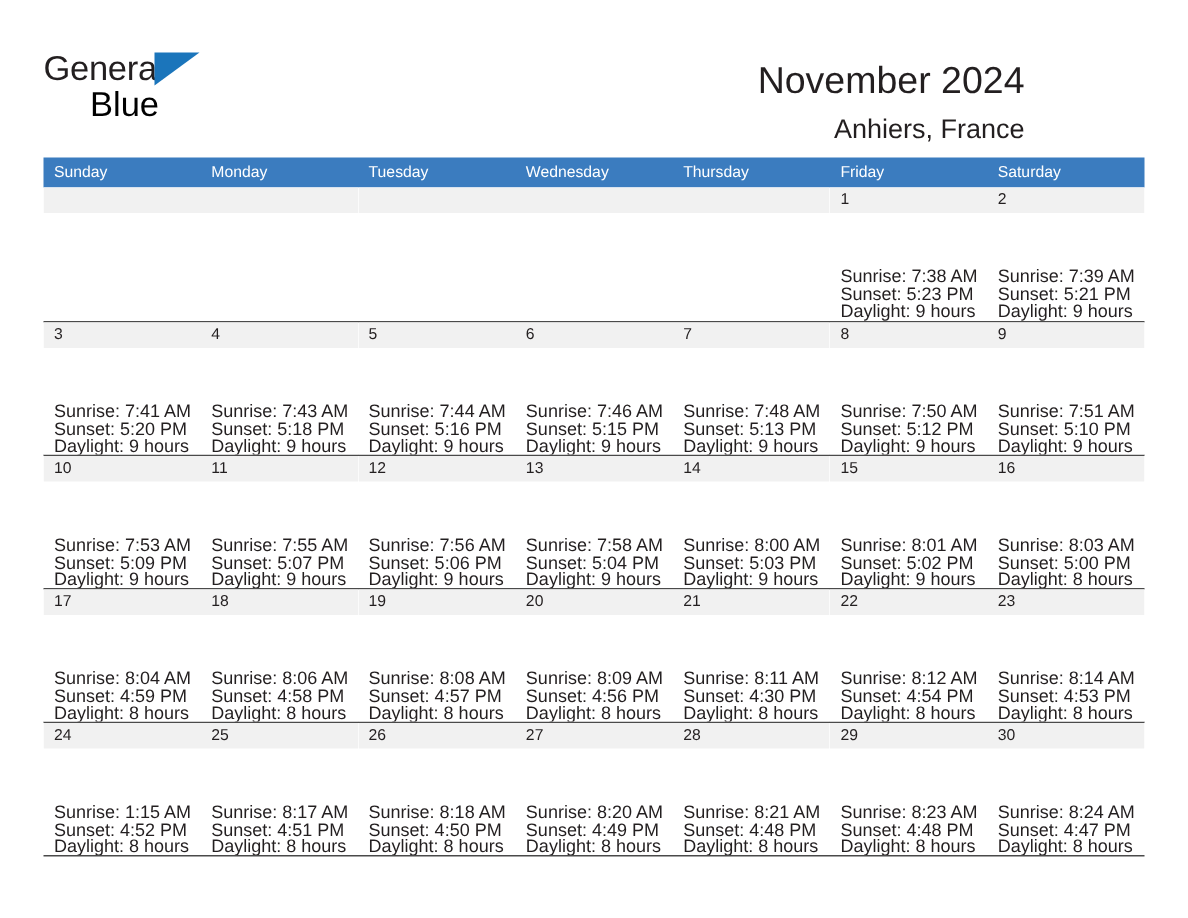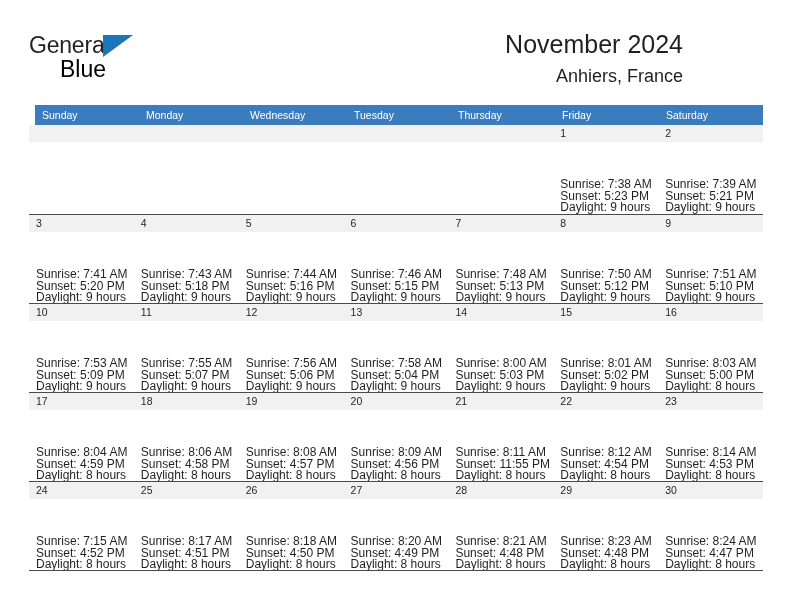--- a/index.html
+++ b/index.html
@@ -58,21 +58,21 @@
     font-size: 23px;
     color: #000000;
     line-height: 24px;
     margin-left: 31px;
     margin-top: -1px;
   }
 
   .title-block {
     position: absolute;
     right: 0;
-    top: 0;
+    top: 10px;
     text-align: right;
   }
   .cal-title {
     font-size: 25px;
     color: #231f20;
     line-height: 32px;
     font-weight: normal;
     white-space: nowrap;
   }
   .cal-subtitle {
@@ -87,21 +87,20 @@
   .calendar {
     position: absolute;
     left: 29px;
     top: 105px;
     width: 734px;
   }
   .weekday-row {
     display: flex;
     background: #3b7cbf;
     height: 20px;
-    margin-left: 6px;
   }
   .weekday {
     flex: 1 1 0;
     color: #ffffff;
     font-size: 10.5px;
     line-height: 20px;
     padding-left: 7px;
     white-space: nowrap;
     overflow: hidden;
   }
@@ -160,22 +159,22 @@
       <div class="cal-title">November 2024</div>
       <div class="cal-subtitle">Anhiers, France</div>
     </div>
 
   </div>
 
   <div class="calendar">
     <div class="weekday-row" id="weekday-row">
         <div class="weekday">Sunday</div>
         <div class="weekday">Monday</div>
+        <div class="weekday">Tuesday</div>
         <div class="weekday">Wednesday</div>
-        <div class="weekday">Tuesday</div>
         <div class="weekday">Thursday</div>
         <div class="weekday">Friday</div>
         <div class="weekday">Saturday</div>
       </div>
     <div id="weeks-container">
         <div class="week-row">
           <div class="day-cell empty">
             <div class="day-number"></div>
           </div>
           <div class="day-cell empty">
@@ -353,21 +352,21 @@
             <div class="day-info">
               <div>Sunrise: 8:09 AM</div>
               <div>Sunset: 4:56 PM</div>
               <div class="daylight">Daylight: 8 hours and 46 minutes.</div>
             </div>
           </div>
           <div class="day-cell">
             <div class="day-number">21</div>
             <div class="day-info">
               <div>Sunrise: 8:11 AM</div>
-              <div>Sunset: 11:55 PM</div>
+              <div>Sunset: 4:30 PM</div>
               <div class="daylight">Daylight: 8 hours and 43 minutes.</div>
             </div>
           </div>
           <div class="day-cell">
             <div class="day-number">22</div>
             <div class="day-info">
               <div>Sunrise: 8:12 AM</div>
               <div>Sunset: 4:54 PM</div>
               <div class="daylight">Daylight: 8 hours and 41 minutes.</div>
             </div>
@@ -378,21 +377,21 @@
               <div>Sunrise: 8:14 AM</div>
               <div>Sunset: 4:53 PM</div>
               <div class="daylight">Daylight: 8 hours and 38 minutes.</div>
             </div>
           </div>
         </div>
         <div class="week-row">
           <div class="day-cell">
             <div class="day-number">24</div>
             <div class="day-info">
-              <div>Sunrise: 7:15 AM</div>
+              <div>Sunrise: 1:15 AM</div>
               <div>Sunset: 4:52 PM</div>
               <div class="daylight">Daylight: 8 hours and 26 minutes.</div>
             </div>
           </div>
           <div class="day-cell">
             <div class="day-number">25</div>
             <div class="day-info">
               <div>Sunrise: 8:17 AM</div>
               <div>Sunset: 4:51 PM</div>
               <div class="daylight">Daylight: 8 hours and 33 minutes.</div>

